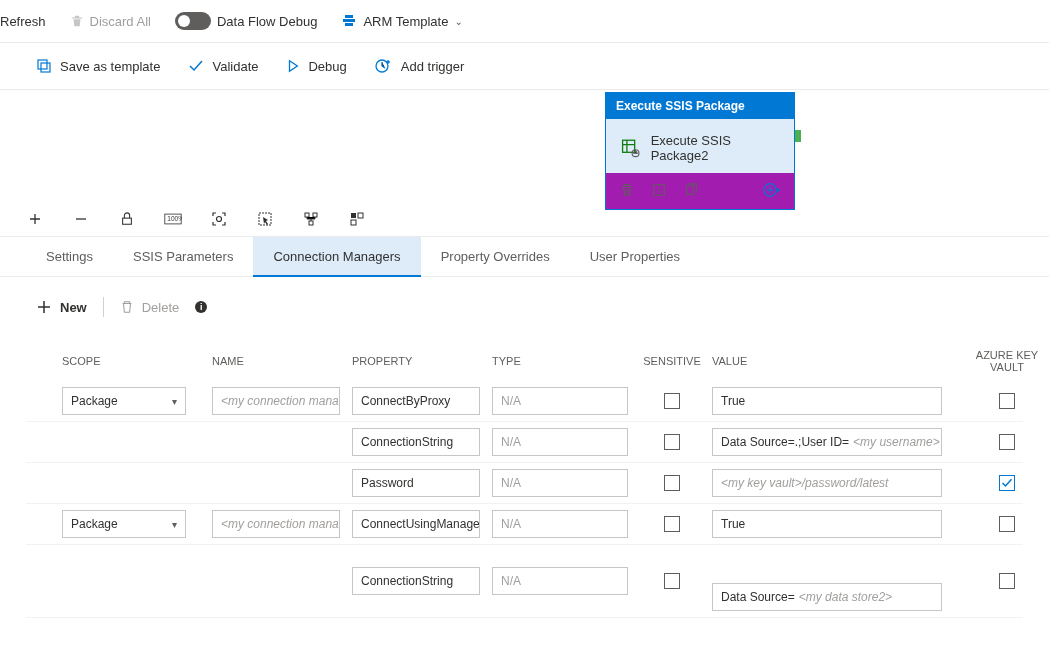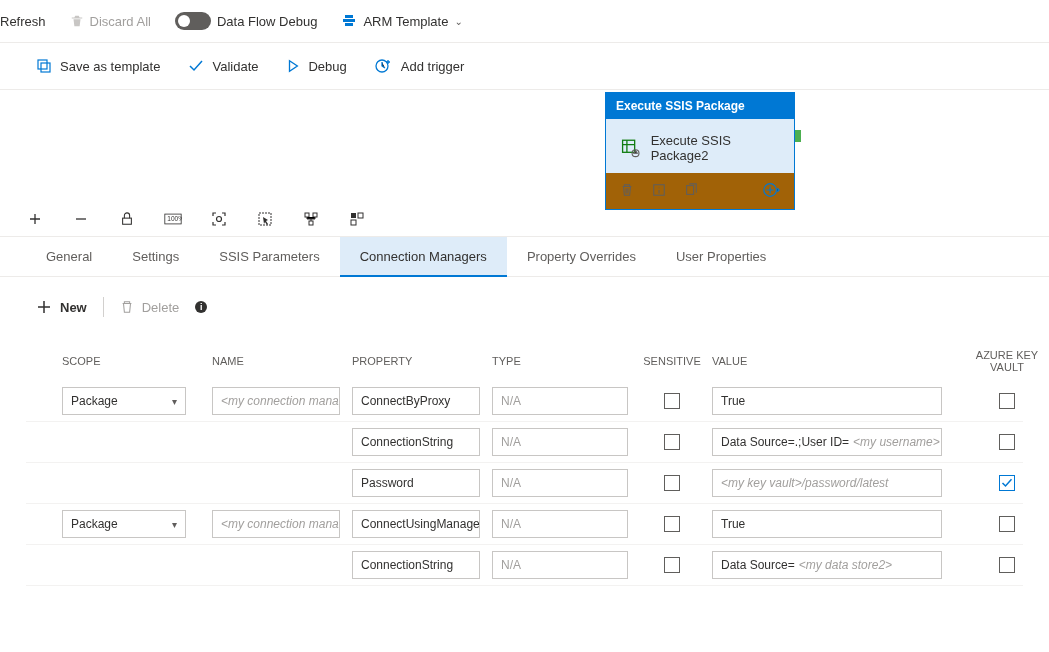--- a/index.html
+++ b/index.html
@@ -5,21 +5,21 @@
 * { box-sizing: border-box; margin: 0; padding: 0; }
 body { font-family: "Segoe UI", Arial, sans-serif; font-size: 13px; color: #323130; background: #fff; width: 1049px; }
 .top-toolbar { display: flex; align-items: center; gap: 24px; padding: 12px 0 12px 0; border-bottom: 1px solid #edebe9; }
 .tb-item { display: flex; align-items: center; gap: 6px; cursor: pointer; color: #323130; }
 .tb-item.disabled { color: #a19f9d; cursor: default; }
 .toggle { width: 36px; height: 18px; border-radius: 10px; background: #605e5c; position: relative; }
 .toggle::after { content: ""; position: absolute; width: 12px; height: 12px; border-radius: 50%; background: #fff; top: 3px; left: 3px; }
 .second-toolbar { display: flex; align-items: center; gap: 28px; padding: 14px 36px; border-bottom: 1px solid #edebe9; }
 .st-item { display: flex; align-items: center; gap: 8px; cursor: pointer; color: #323130; }
 .canvas-area { position: relative; height: 112px; }
-.activity-card { position: absolute; left: 605px; top: 2px; width: 190px; border: 1px solid #0078d4; background: #a16207; }
+.activity-card { position: absolute; left: 605px; top: 2px; width: 190px; border: 1px solid #0078d4; background: #a21caf; }
 .activity-header { background: #0078d4; color: #fff; font-size: 12px; font-weight: 600; padding: 6px 10px; }
 .activity-body { display: flex; align-items: center; gap: 10px; padding: 14px 10px 10px 14px; background: #deecf9; color: #323130; }
 .activity-icons { display: flex; align-items: center; gap: 18px; padding: 8px 14px 10px 14px; }
 .activity-icons .spacer { flex: 1; }
 .green-tab { position: absolute; left: 795px; top: 40px; width: 6px; height: 12px; background: #4caf50; }
 .canvas-toolbar { display: flex; align-items: center; gap: 28px; padding: 8px 26px; border-bottom: 1px solid #edebe9; }
 .ct-icon { width: 18px; height: 18px; display: flex; align-items: center; justify-content: center; color: #323130; cursor: pointer; }
 .tabs { display: flex; gap: 0; border-bottom: 1px solid #edebe9; padding: 0 26px; }
 .tab { padding: 12px 20px; cursor: pointer; color: #605e5c; position: relative; }
 .tab.active { background: #deecf9; color: #323130; }
@@ -184,21 +184,20 @@
   <div class="ct-icon">
       <svg width="16" height="16" viewBox="0 0 16 16">
         <rect x="2" y="2" width="5" height="5" fill="#323130"></rect>
         <rect x="9" y="2" width="5" height="5" fill="none" stroke="#323130"></rect>
         <rect x="2" y="9" width="5" height="5" fill="none" stroke="#323130"></rect>
       </svg>
     </div>
 </div>
 
 <div class="tabs">
-  <div class="tab"><span>General</span></div>
   <div class="tab"><span>Settings</span></div>
   <div class="tab"><span>SSIS Parameters</span></div>
   <div class="tab active"><span>Connection Managers</span></div>
   <div class="tab"><span>Property Overrides</span></div>
   <div class="tab"><span>User Properties</span></div>
 </div>
 
 <div class="actions-row">
   <div class="action-btn">
     <svg width="16" height="16" viewBox="0 0 16 16">
@@ -336,21 +335,21 @@
         <div>
           <div class="cell-input" style="overflow: hidden; white-space: nowrap;">ConnectionString</div>
         </div>
         <div>
           <div class="cell-type">N/A</div>
         </div>
         <div class="sens-col">
           <div class="checkbox"></div>
         </div>
         <div>
-          <div class="value-input" style="overflow: hidden; white-space: nowrap;">
+          <div class="value-input" style="overflow: hidden; white-space: nowrap; margin-top: 32px;">
             <span>Data Source=</span>
             <span class="hint">&lt;my data store2&gt;</span>
           </div>
         </div>
         <div class="akv-col">
           <div class="checkbox"></div>
         </div>
       </div>
     </div>
 </div>

